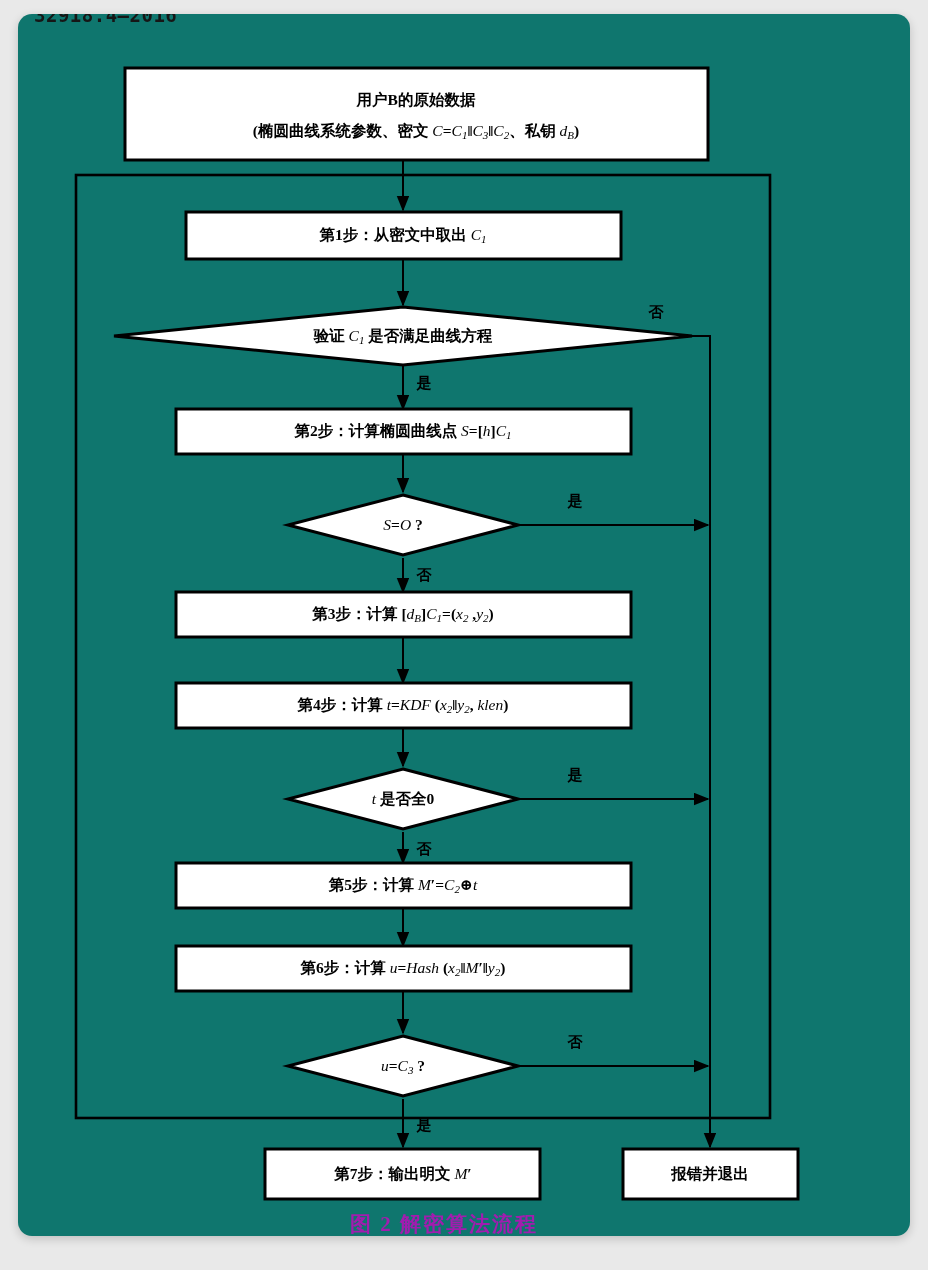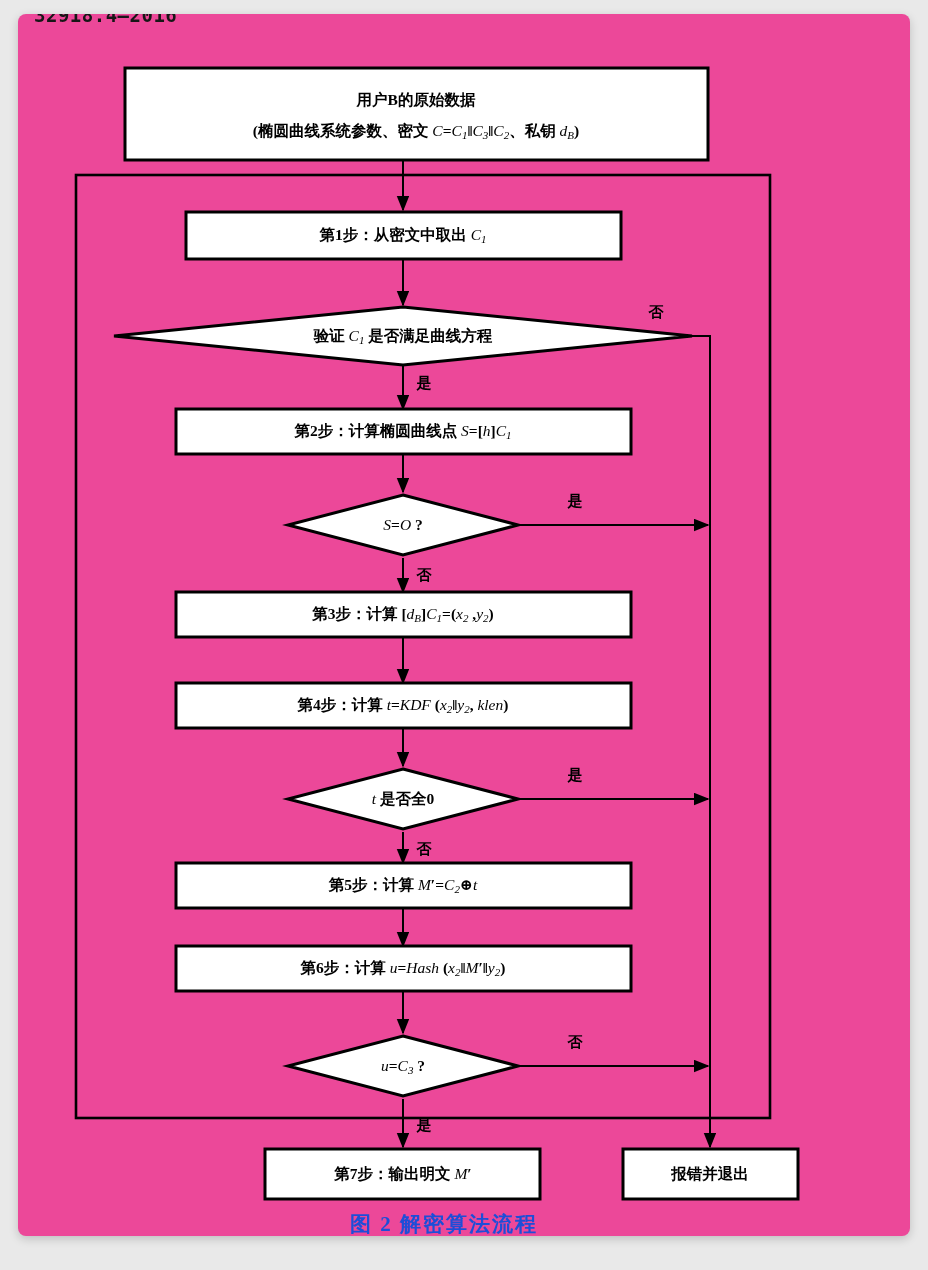--- a/index.html
+++ b/index.html
@@ -12,22 +12,22 @@
     height: 1270px;
     font-family: "Liberation Serif", "DejaVu Serif", serif;
     overflow: hidden;
   }
   #page-card {
     position: absolute;
     left: 18px;
     top: 14px;
     width: 892px;
     height: 1222px;
-    background: #ec4899;
-    border-radius: 8px;
+    background: #0f766e;
+    border-radius: 14px;
     box-shadow: 0 3px 10px rgba(0,0,0,0.18);
     overflow: hidden;
   }
   #header-code {
     position: absolute;
     left: 16px;
     top: -10px;
     font-family: "DejaVu Sans Mono", monospace;
     font-size: 19px;
     font-weight: bold;
@@ -88,21 +88,21 @@
   #caption {
     position: absolute;
     left: 0;
     top: 1210px;
     width: 888px;
     text-align: center;
     font-family: "Liberation Serif", "DejaVu Serif", serif;
     font-size: 21px;
     font-weight: bold;
     letter-spacing: 2px;
-    color: #1d4ed8;
+    color: #a21caf;
   }
 </style>
 </head>
 <body>
 
 <div id="page-card">
 
   <div id="header-code">32918.4—2016</div>
 
   <svg id="flow-svg" width="892" height="1222" viewBox="0 0 892 1222">

